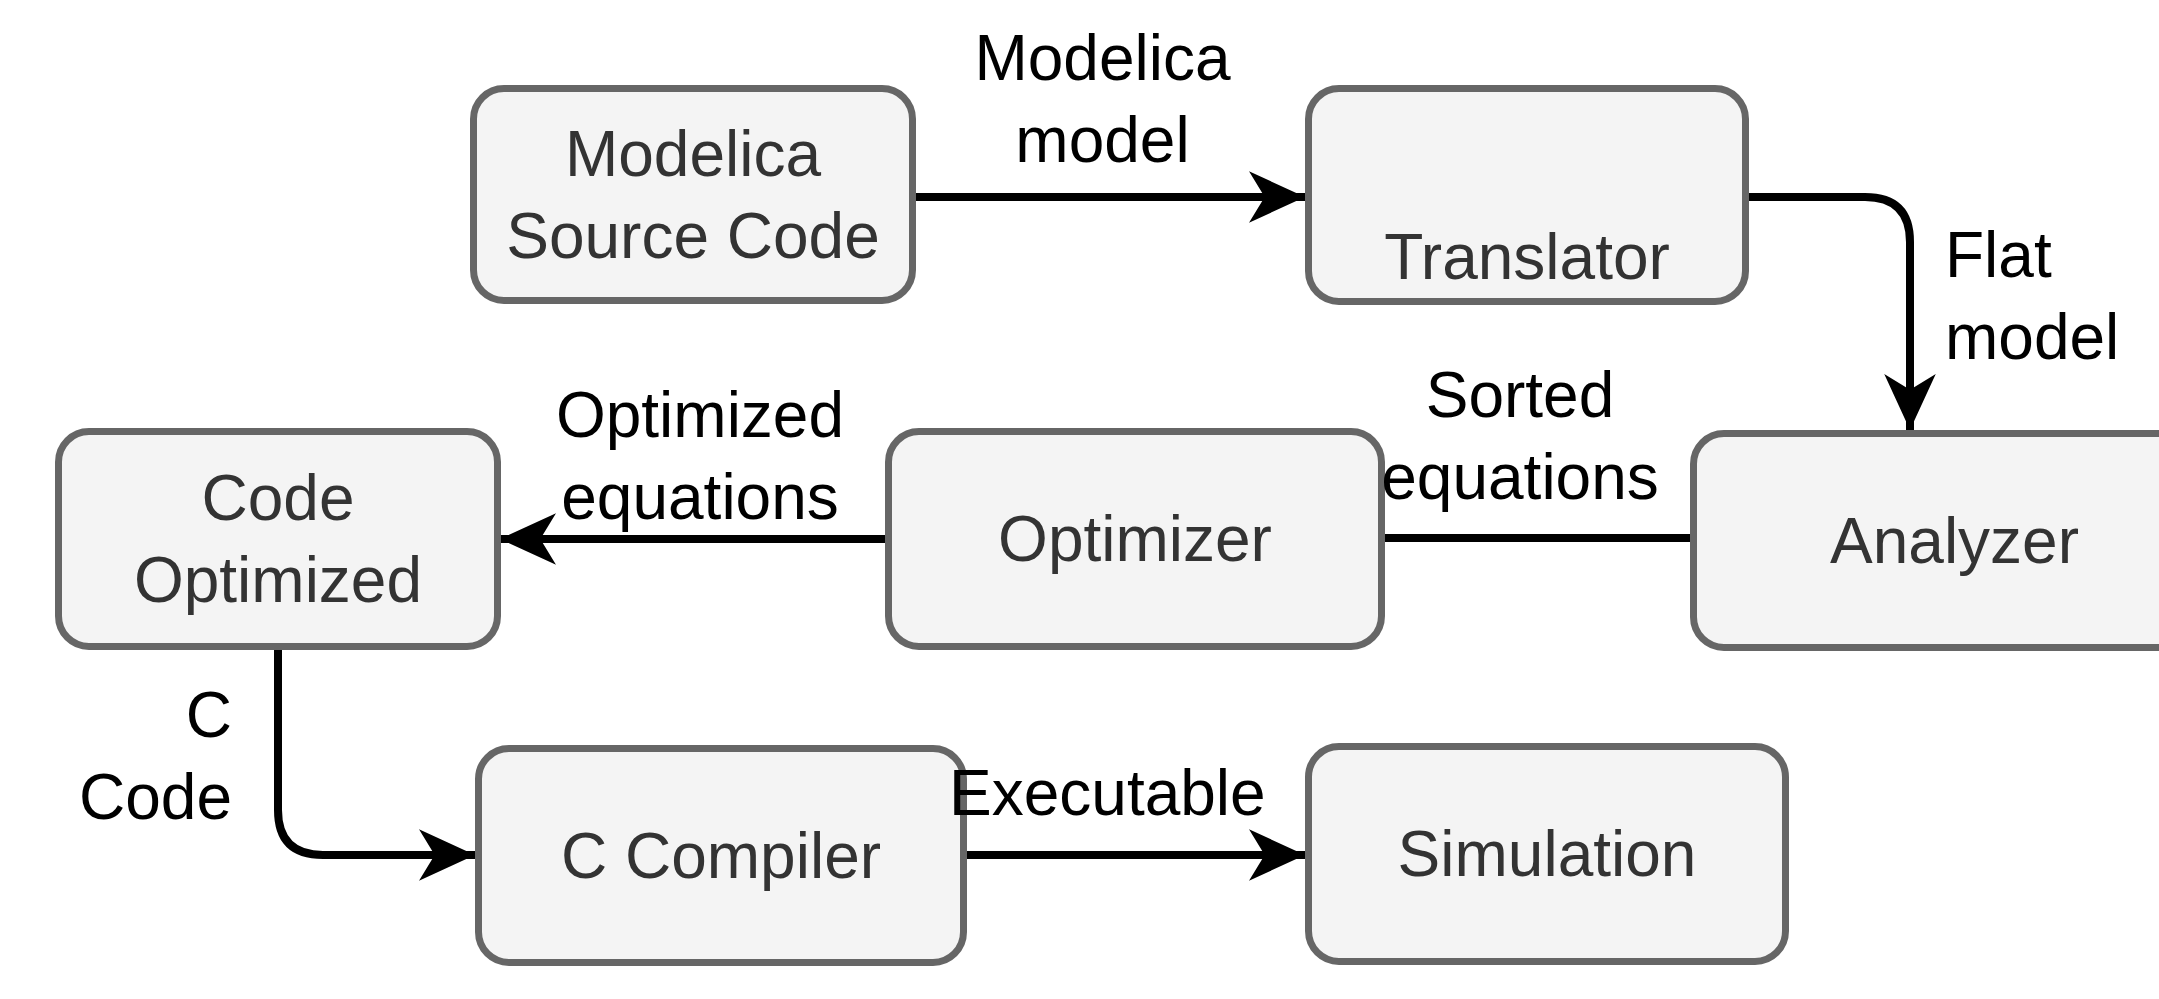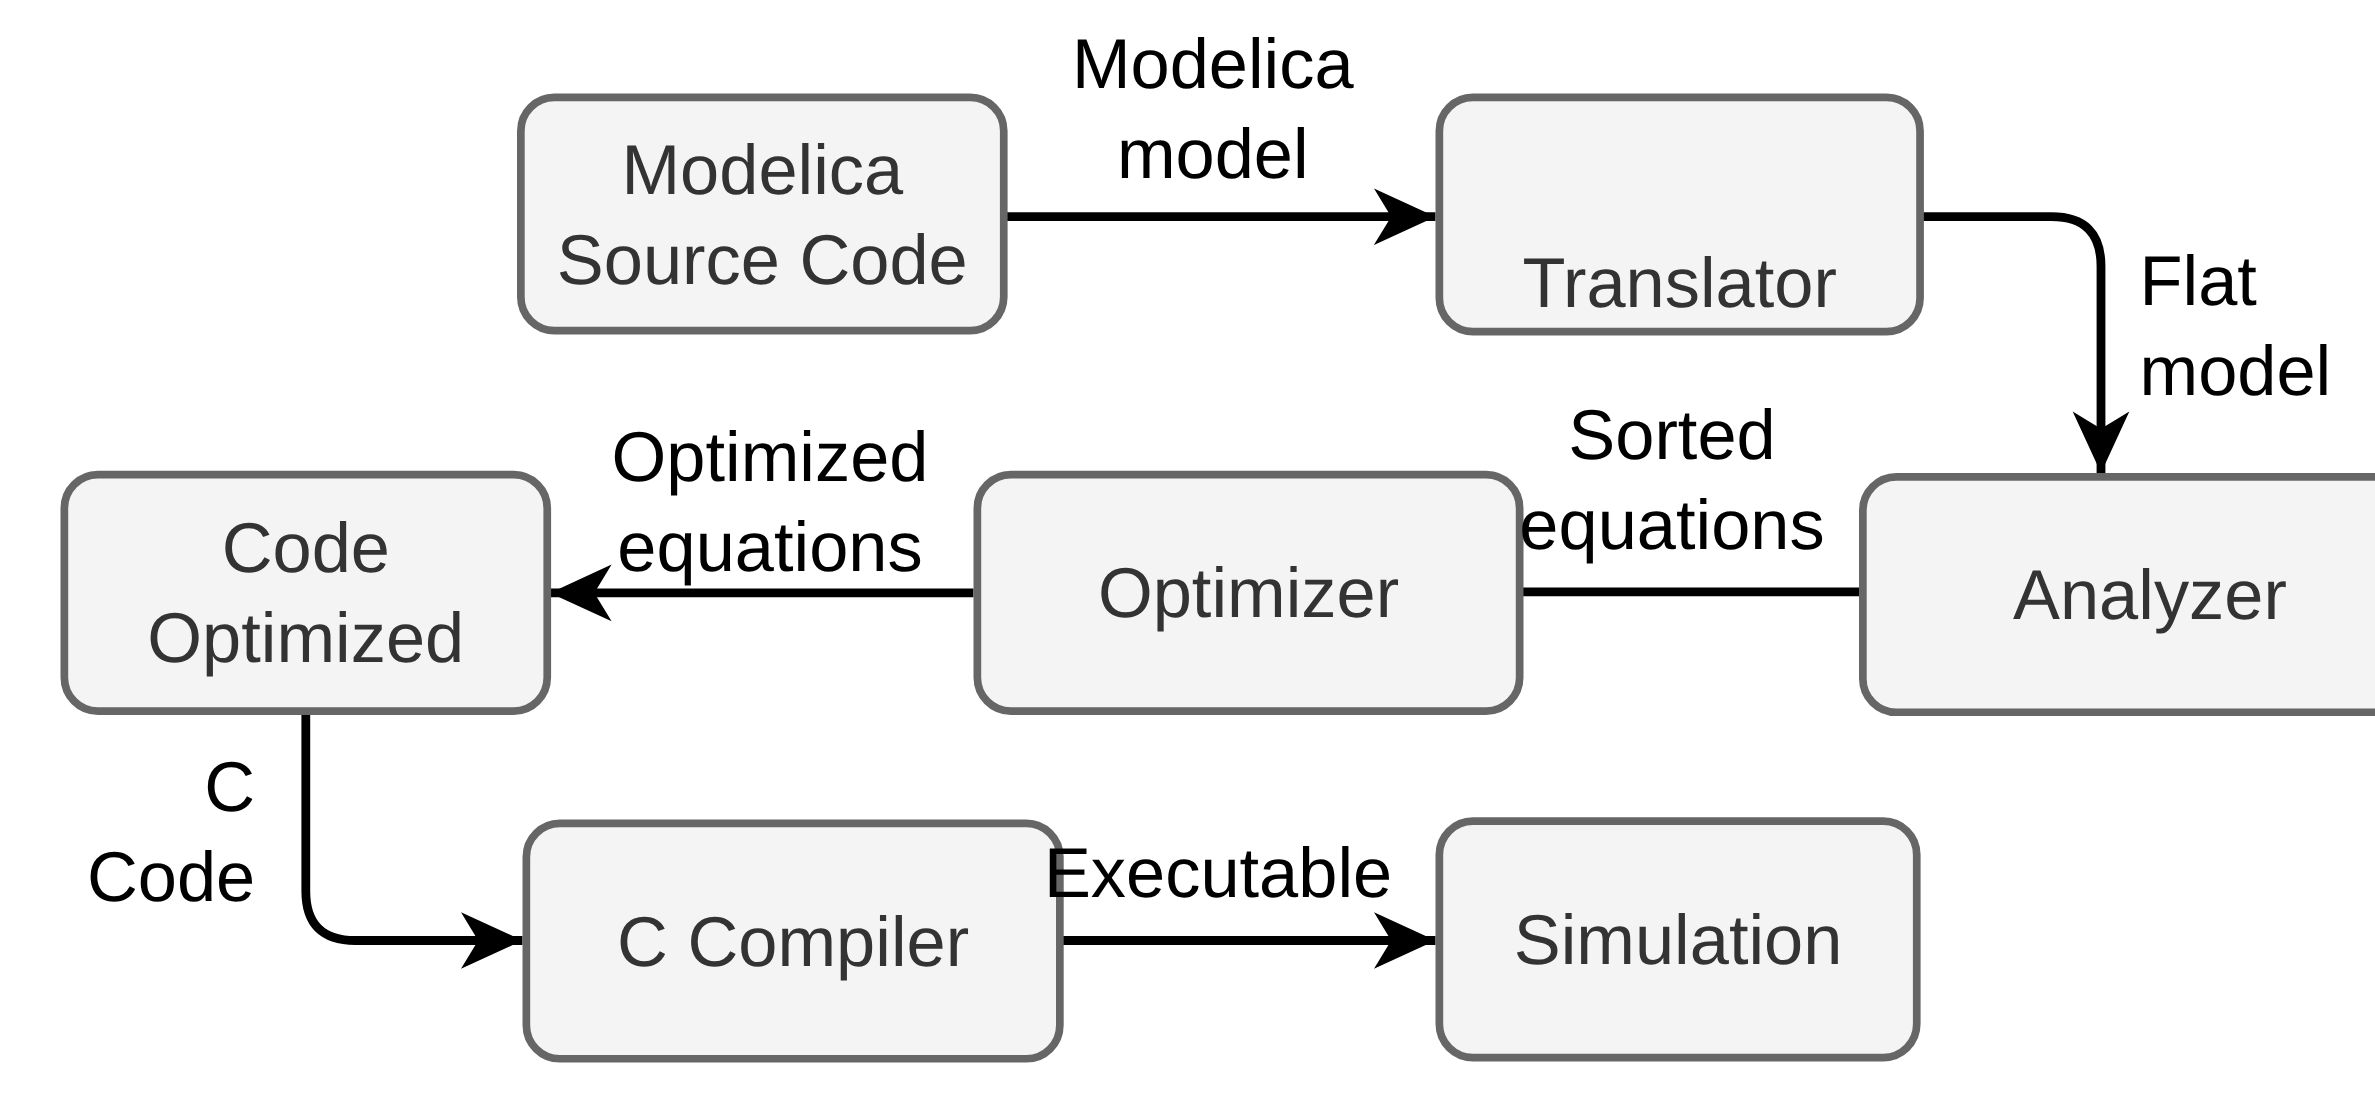--- a/index.html
+++ b/index.html
@@ -98,21 +98,21 @@
       <span class="line">Optimized</span>
     </div>
   </div>
 
   <div class="node" style="left:475px; top:745px; width:492px; height:221px;">
     <div>
       <span class="line">C Compiler</span>
     </div>
   </div>
 
-  <div class="node" style="left:1305px; top:743px; width:441px; height:222px;">
+  <div class="node" style="left:1305px; top:743px; width:484px; height:222px;">
     <div>
       <span class="line">Simulation</span>
     </div>
   </div>
 
   <div class="edge-label align-center" style="left:950px; top:17px; width:305px;">
     <span>Modelica</span>
     <span>model</span>
   </div>
 

